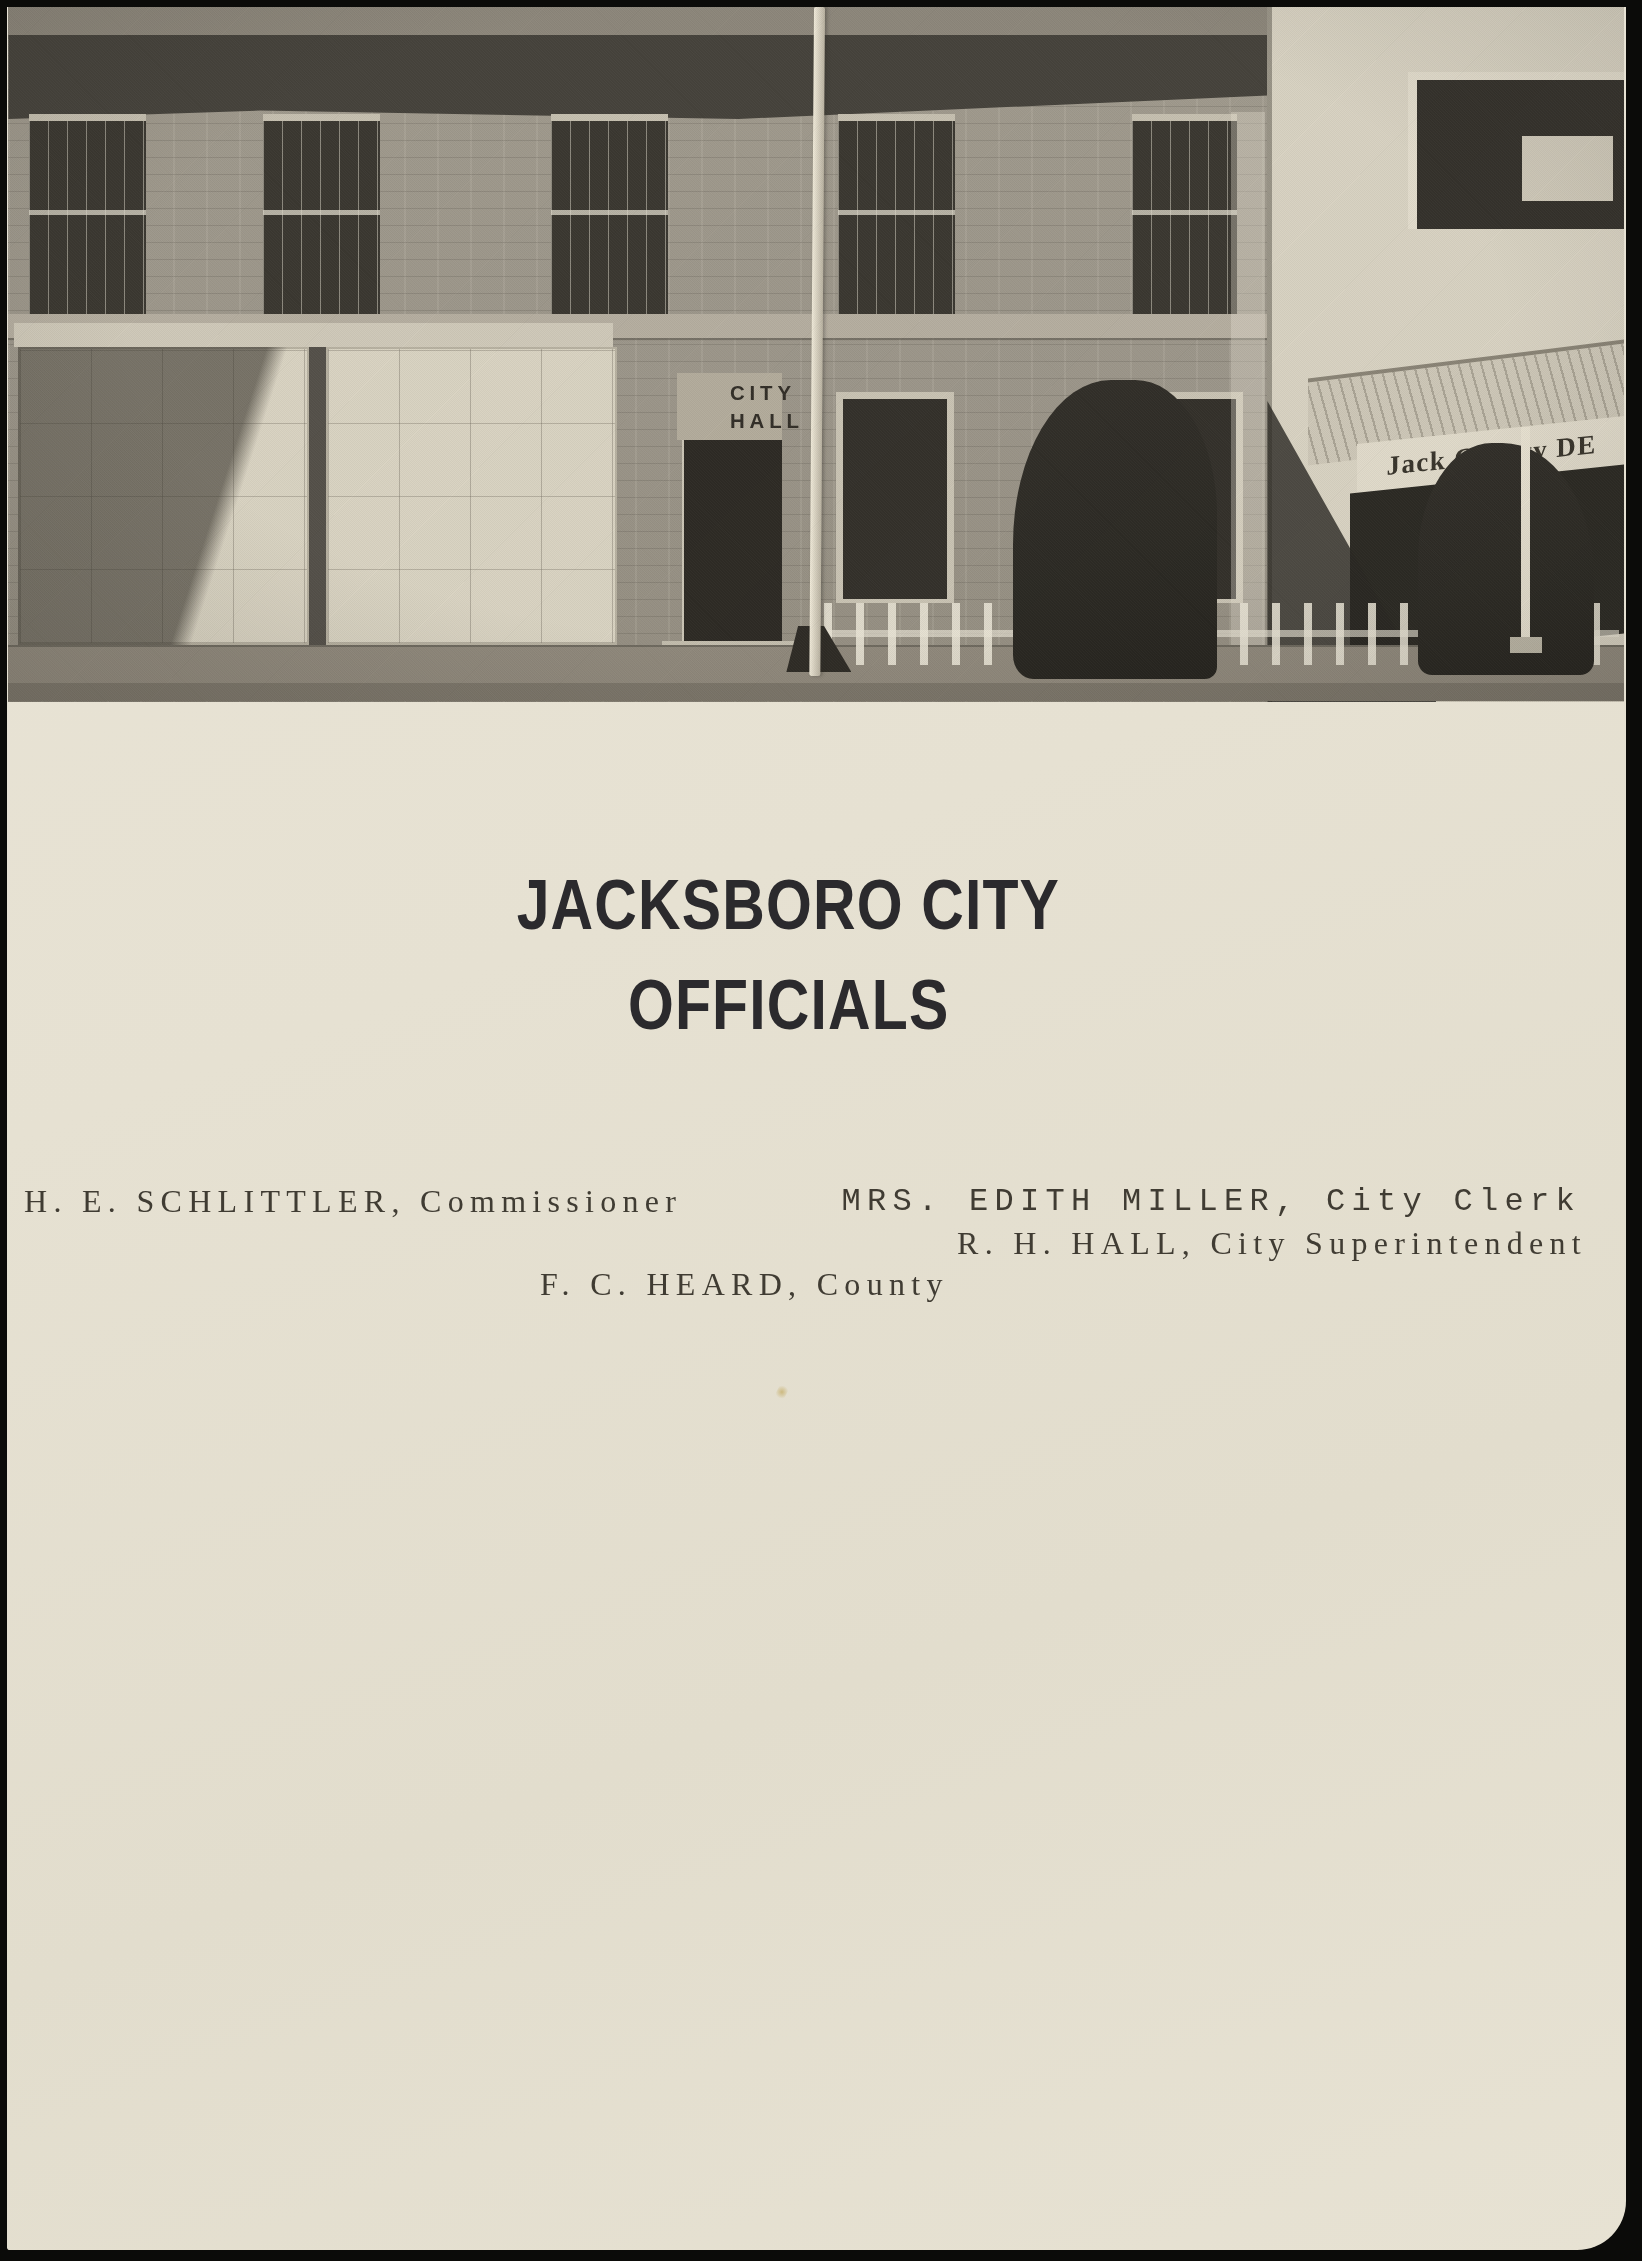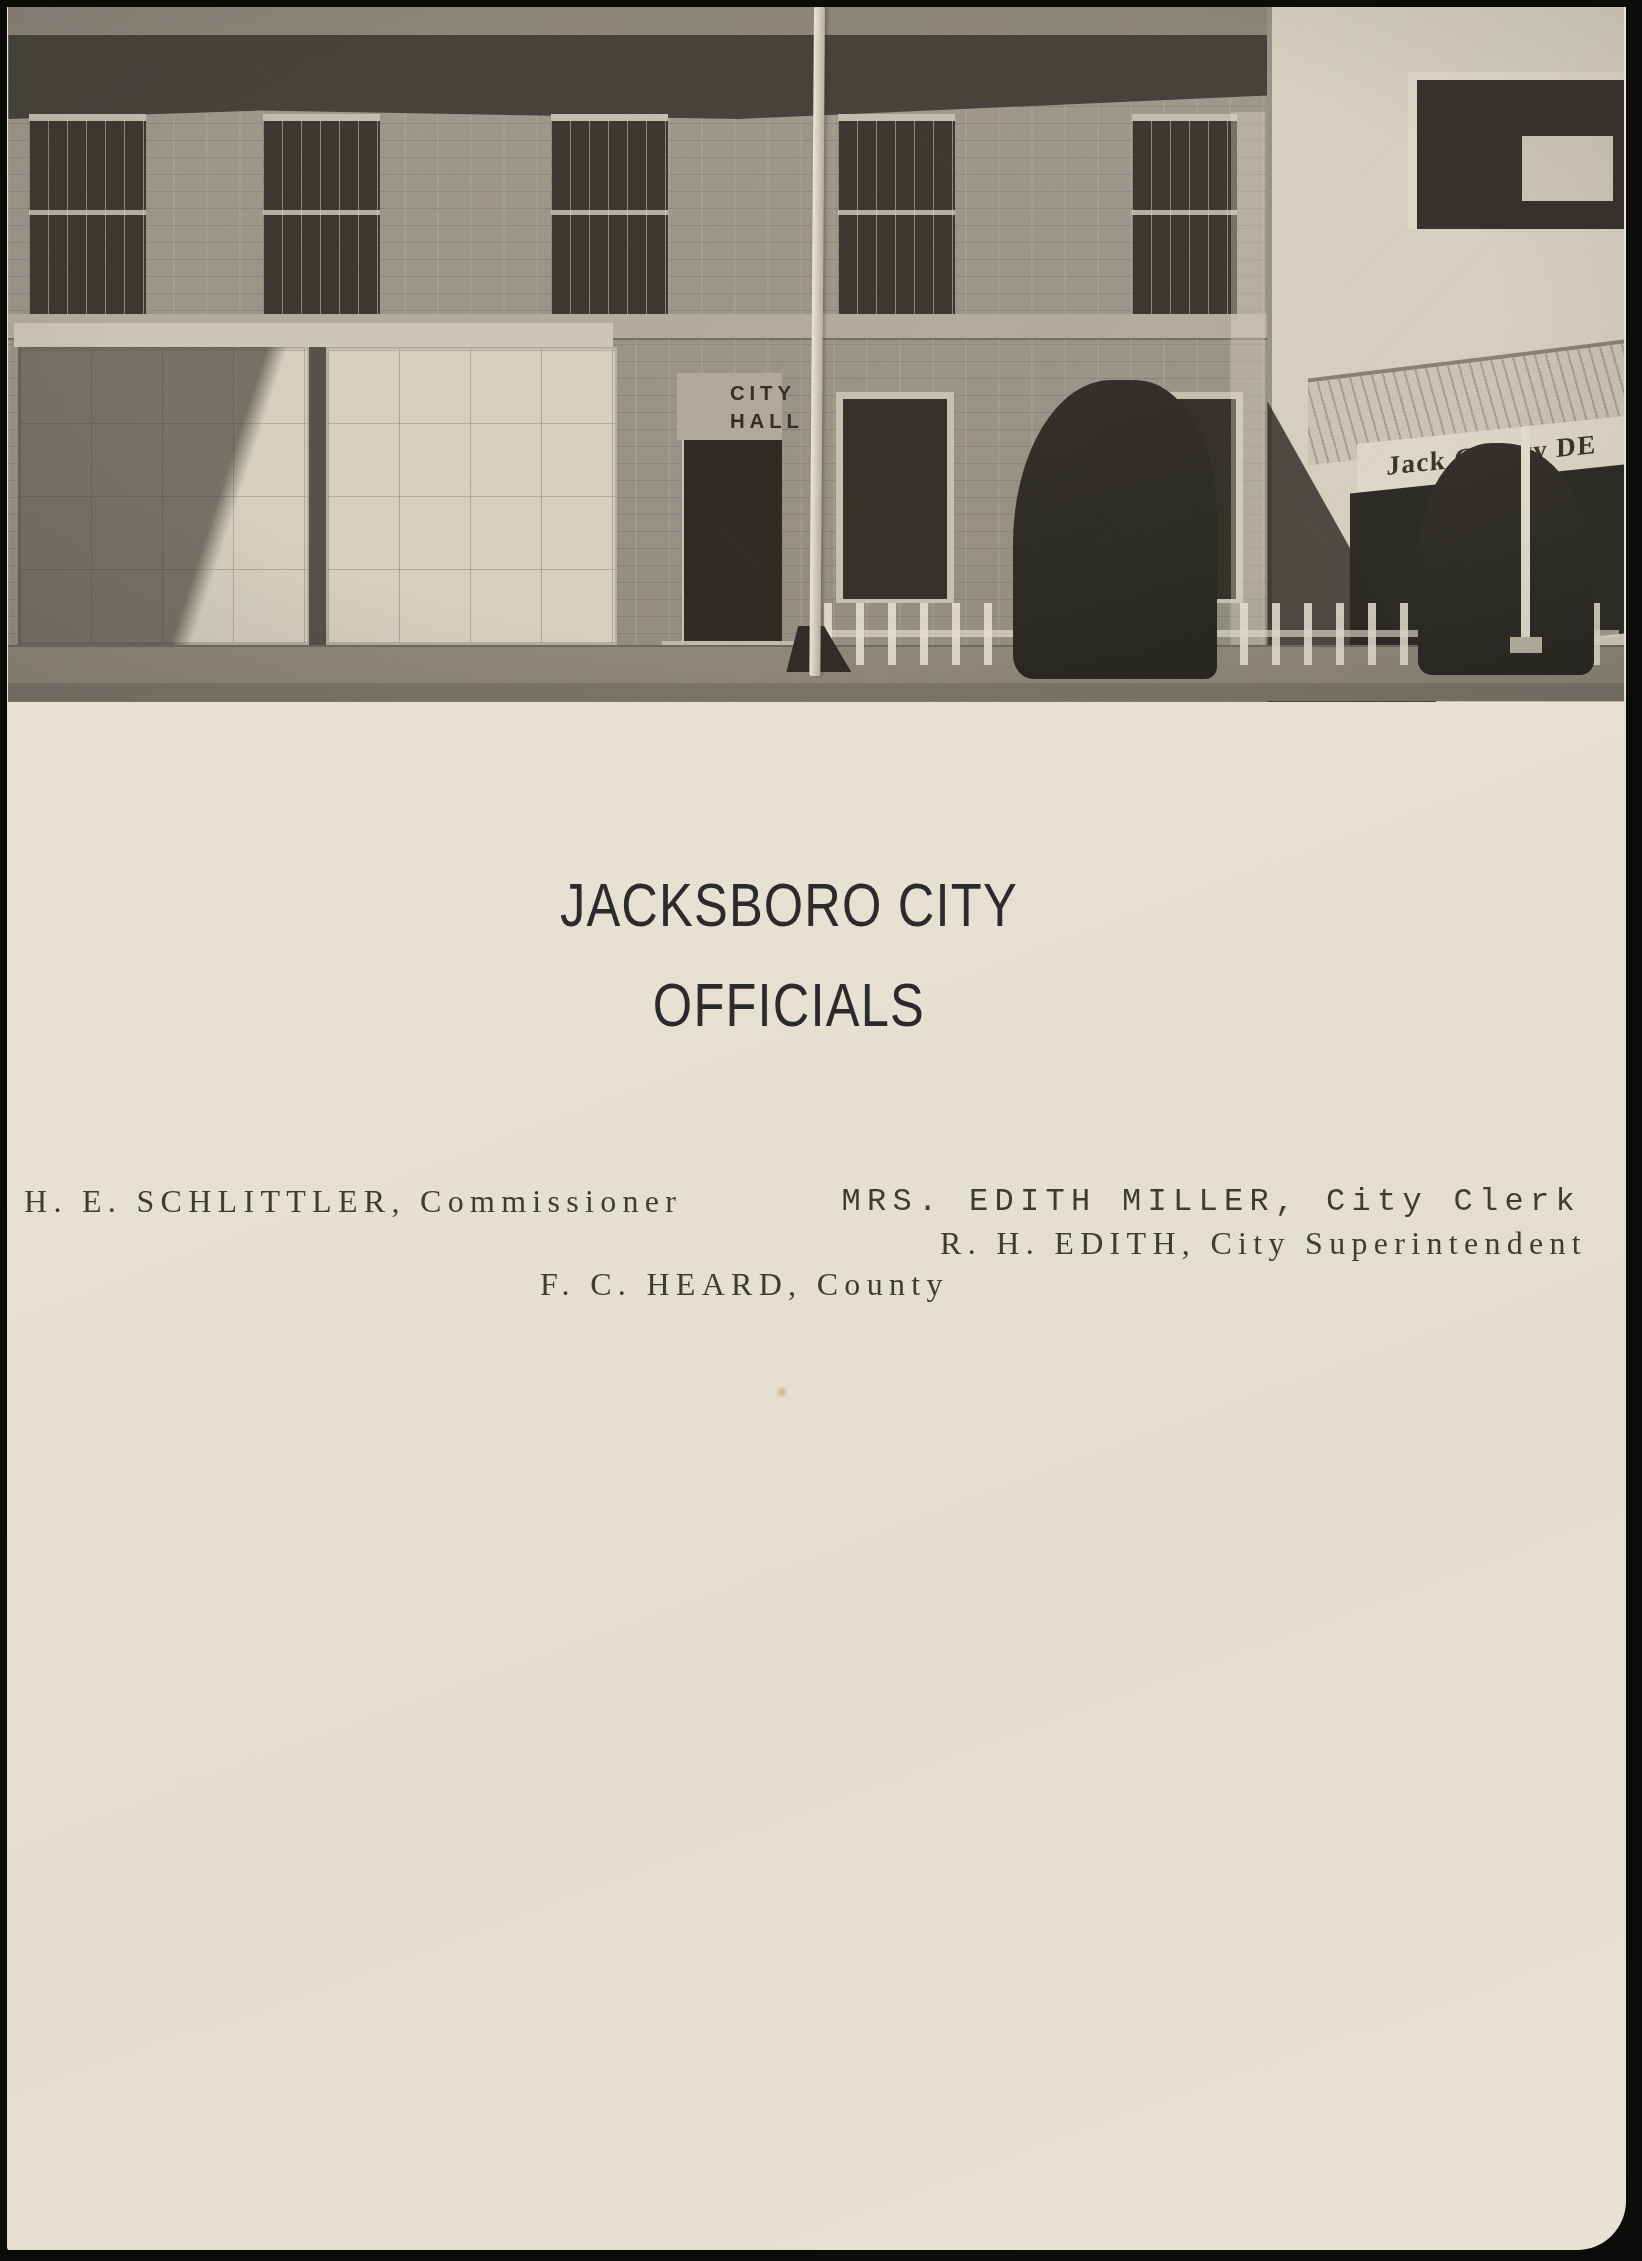--- a/index.html
+++ b/index.html
@@ -100,21 +100,21 @@
 
   .grain{left:0;top:0;width:100%;height:100%;
         background:
           radial-gradient(ellipse at 50% 45%, rgba(0,0,0,0) 60%, rgba(40,38,33,.14) 100%),
           repeating-linear-gradient(45deg, rgba(255,255,255,.025) 0 0.7px, rgba(0,0,0,0) 0.7px 2.1px),
           repeating-linear-gradient(-45deg, rgba(0,0,0,.035) 0 0.7px, rgba(0,0,0,0) 0.7px 1.4px);}
 
   
   .title-block{position:absolute;left:0;top:848px;width:1619px;padding-right:56px;
         box-sizing:border-box;text-align:center;color:#2b2a2d;
-        font-weight:400;font-size:61px;line-height:100px;}
+        font-weight:700;font-size:71px;line-height:100px;}
   .title-line{display:inline-block;transform:scaleX(.83);white-space:nowrap;letter-spacing:1.4px;}
 
   
   .official{position:absolute;font-family:"Liberation Serif", serif;font-size:32px;
         letter-spacing:6.3px;color:#403c33;white-space:nowrap;}
   .o-r1l{left:17px;top:1176px;}
   .o-r1r{right:45px;top:1176px;font-family:Liberation Mono, monospace;}
   .o-r2l{left:8.4px;top:1218px;}
   .o-r2r{right:39px;top:1218px;}
   .o-c{left:533px;top:1259px;}
@@ -186,19 +186,19 @@
       <div class="grain"></div>
     </div>
 
     <div class="title-block">
       <span class="title-line">JACKSBORO CITY</span><br>
       <span class="title-line">OFFICIALS</span>
     </div>
 
     <div class="official o-r1l">H. E. SCHLITTLER, Commissioner</div>
     <div class="official o-r1r">MRS. EDITH MILLER, City Clerk</div>
-    <div class="official o-r2r">R. H. EDITH, City Superintendent</div>
+    <div class="official o-r2r">R. H. HALL, City Superintendent</div>
     <div class="official o-c">F. C. HEARD, County</div>
 
     <div class="speck"></div>
   </div>
 </div>
 
 
 </body></html>

